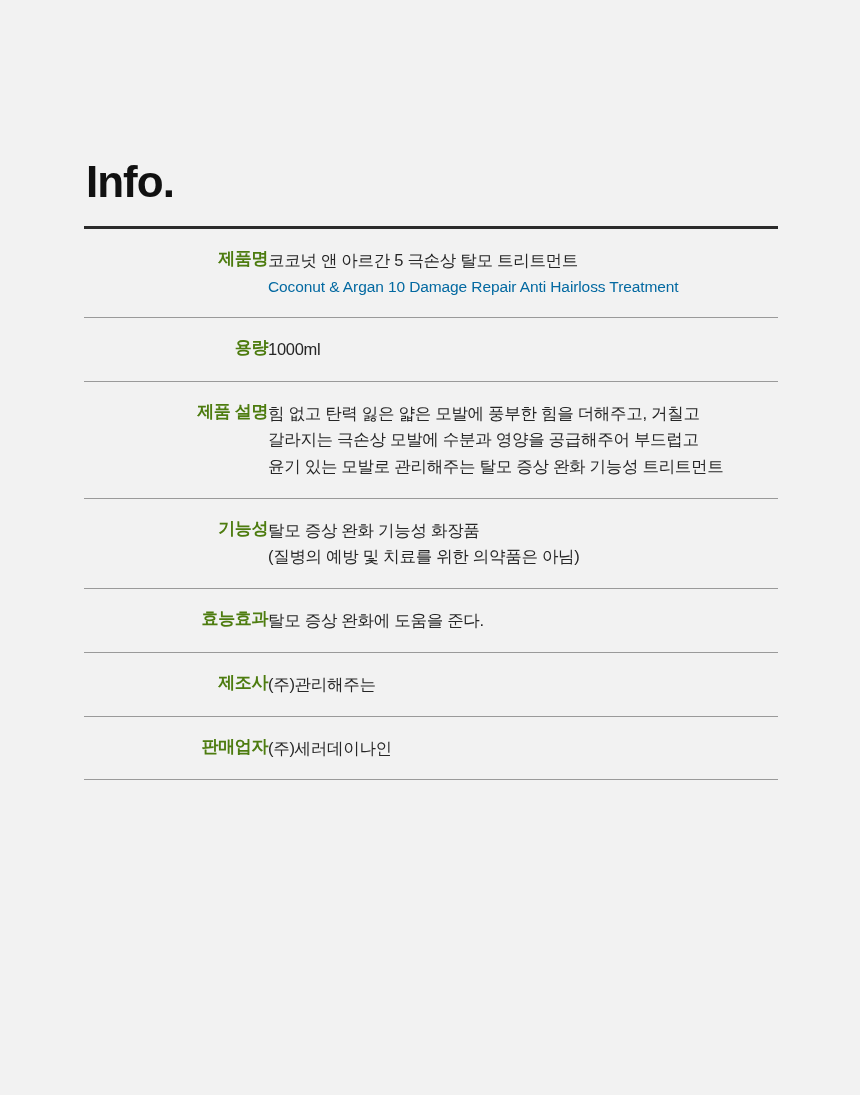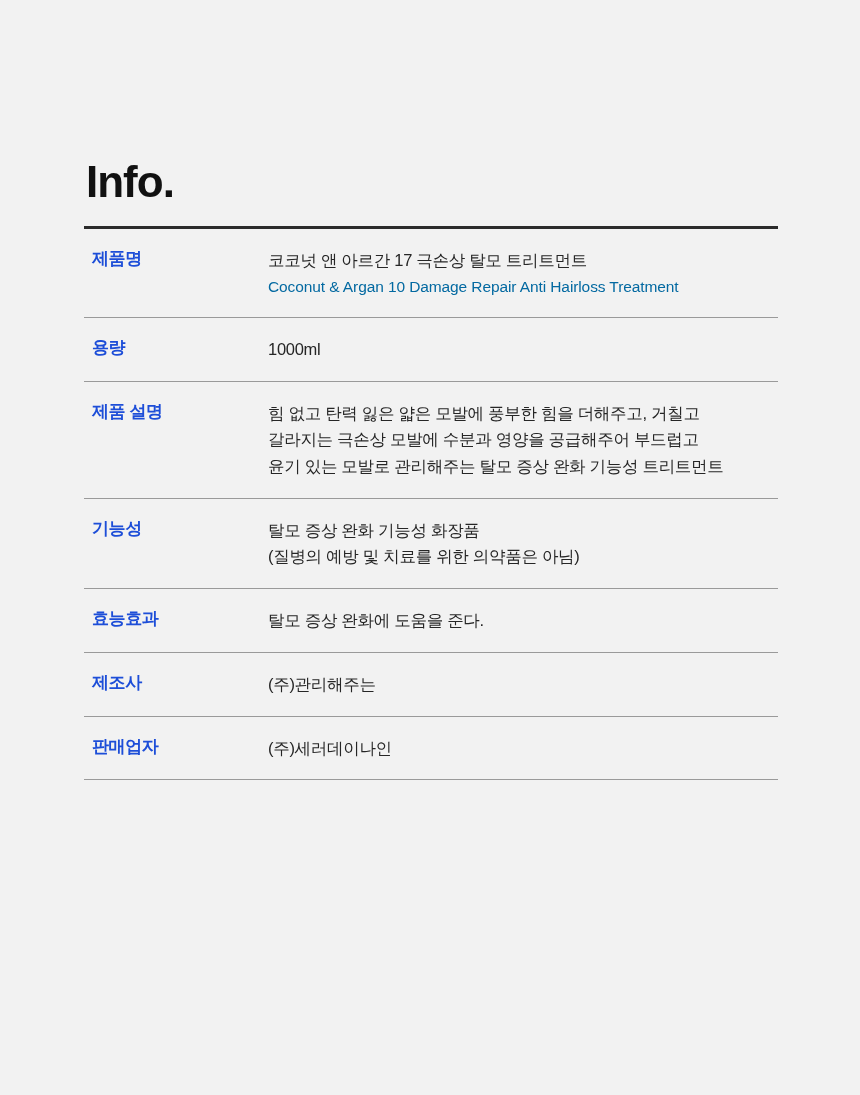--- a/index.html
+++ b/index.html
@@ -47,24 +47,25 @@
     border-bottom: 1px solid #9a9a9a;
   }
   .spec-table td {
     vertical-align: top;
     padding: 18px 0 18px 0;
   }
   td.label {
     width: 176px;
     font-size: 17px;
     font-weight: 700;
-    color: #1d4ed8;
+    color: #4d7c0f;
     padding-left: 8px;
     letter-spacing: -0.4px;
     line-height: 1.45;
+    text-align: right;
   }
   td.value {
     font-size: 16.5px;
     font-weight: 400;
     color: #262626;
     letter-spacing: -0.3px;
     line-height: 1.62;
   }
   .value .line {
     display: block;
@@ -81,21 +82,21 @@
 
 <div class="page">
   <div class="content">
     <h1 class="info-title">Info.</h1>
     <table class="spec-table">
       <tbody>
 
         <tr>
           <td class="label">제품명</td>
           <td class="value">
-            <span class="line">코코넛 앤 아르간 17 극손상 탈모 트리트먼트</span>
+            <span class="line">코코넛 앤 아르간 5 극손상 탈모 트리트먼트</span>
             <span class="line latin">Coconut &amp; Argan 10 Damage Repair Anti Hairloss Treatment</span>
           </td>
         </tr>
 
         <tr>
           <td class="label">용량</td>
           <td class="value">
             <span class="line">1000ml</span>
           </td>
         </tr>

